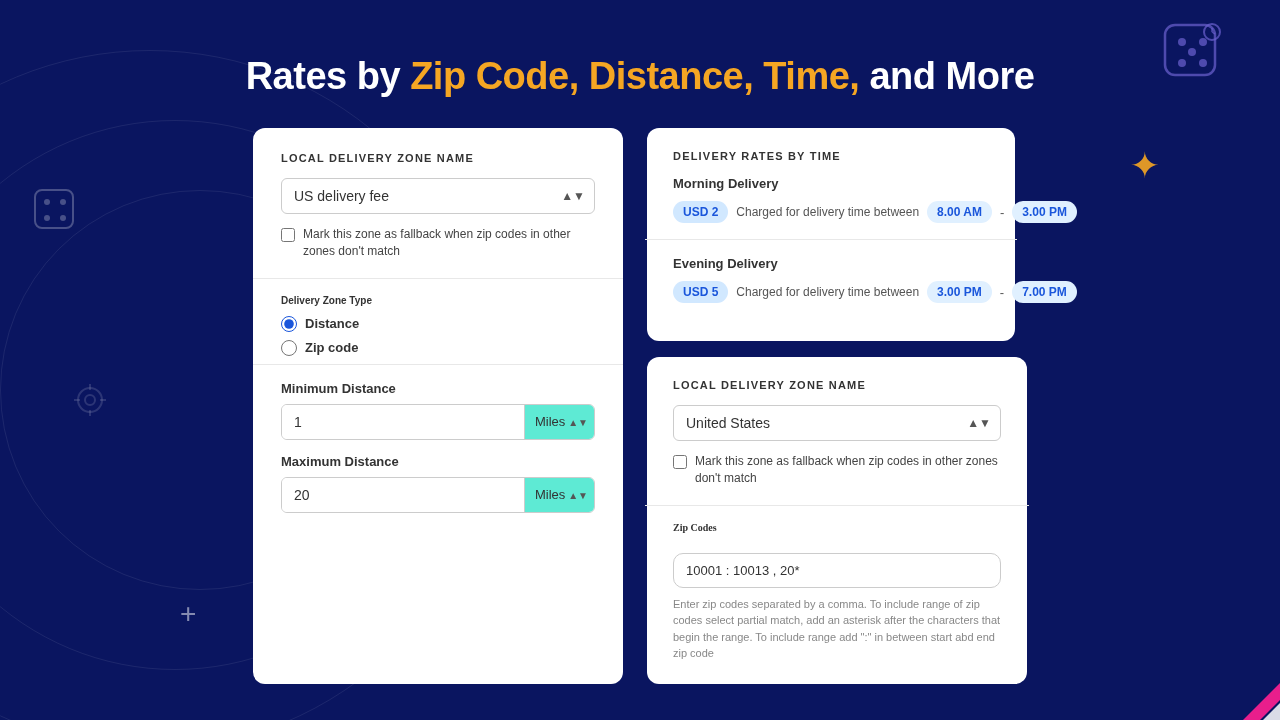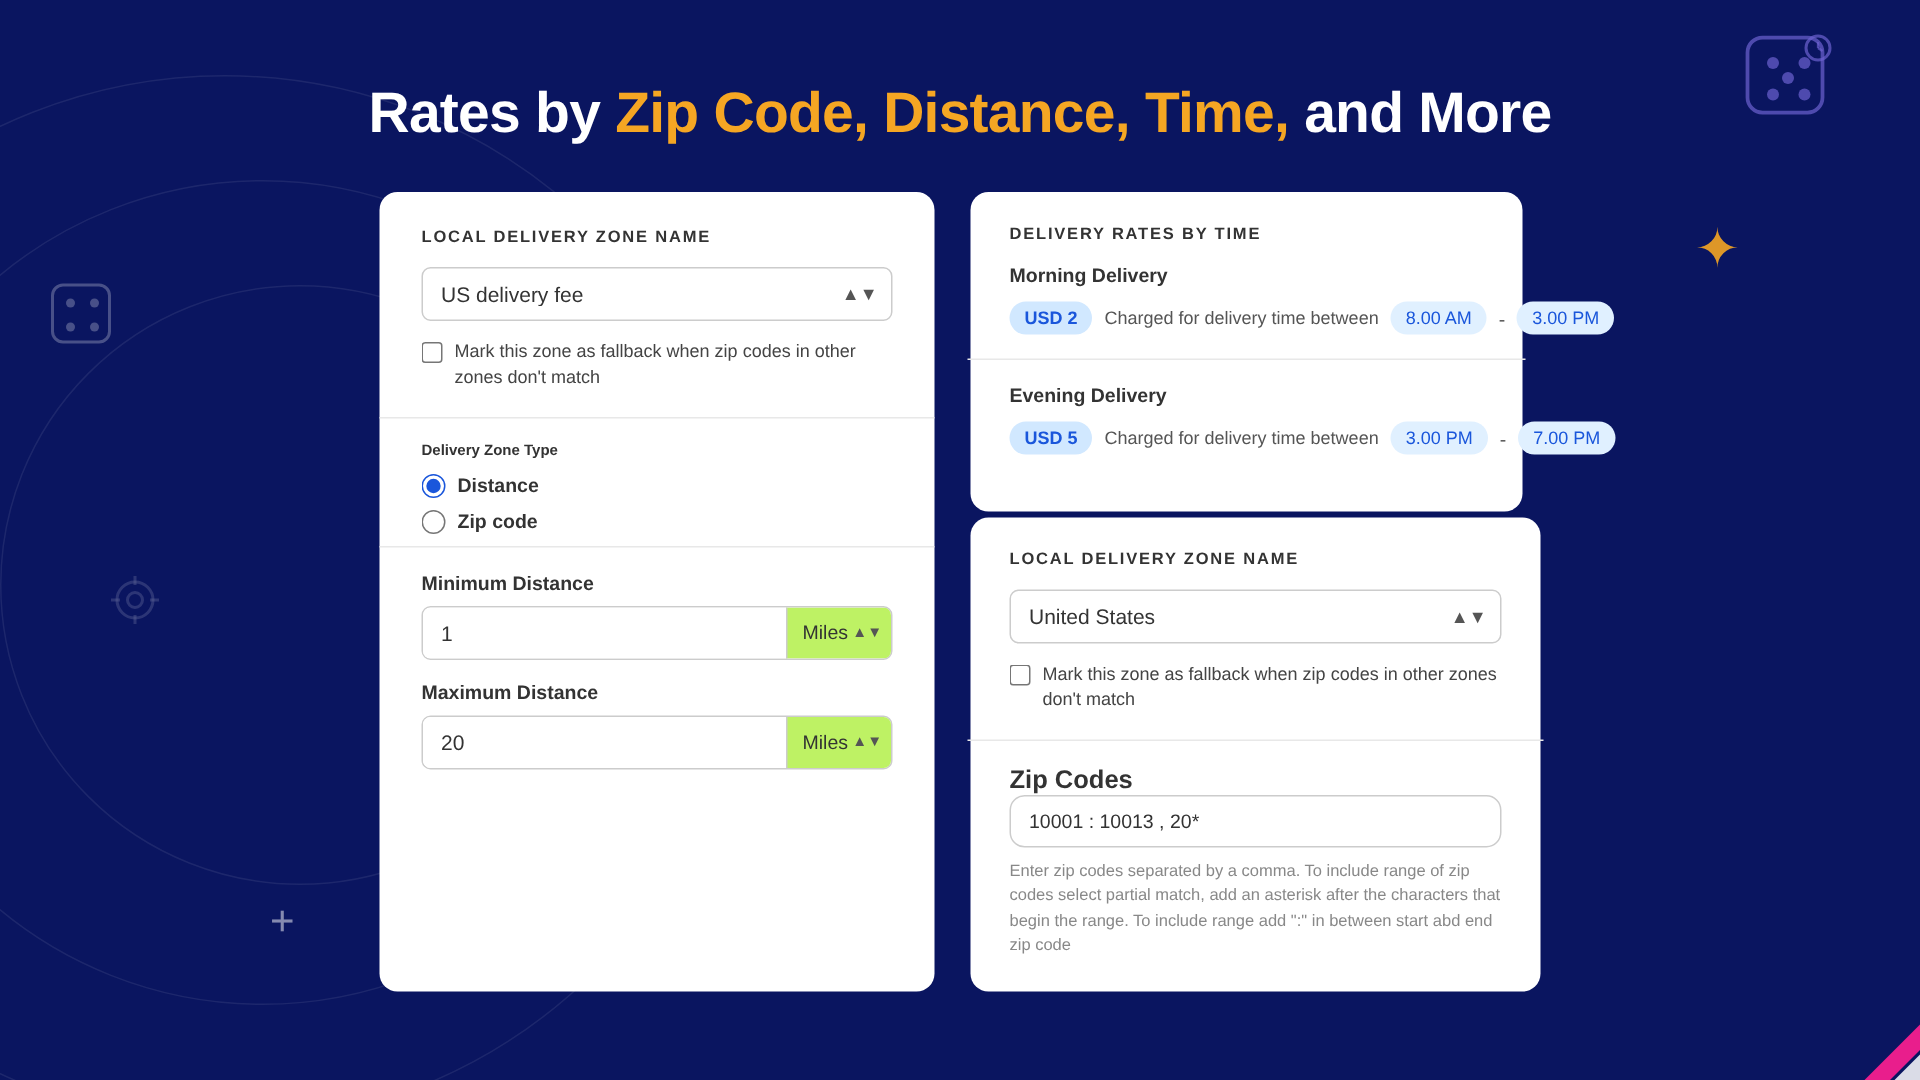--- a/index.html
+++ b/index.html
@@ -139,21 +139,21 @@
       padding: 24px 28px;
     }
 
     .card-left {
       width: 370px;
       min-height: 360px;
     }
 
     .card-right-top {
       width: 368px;
-      margin-bottom: 4px;
+      margin-bottom: 16px;
       padding: 22px 26px;
     }
 
     .card-right-bottom {
       width: 380px;
       padding: 22px 26px;
     }
 
     .right-column {
       display: flex;
@@ -280,21 +280,21 @@
       border: none;
       padding: 9px 12px;
       font-size: 14px;
       color: #333;
       outline: none;
     }
 
     .unit-select-wrapper {
       position: relative;
       border-left: 1.5px solid #ccc;
-      background: #bef264;
+      background: #5eead4;
     }
 
     .unit-select {
       padding: 9px 28px 9px 10px;
       border: none;
       font-size: 13px;
       color: #333;
       background: transparent;
       appearance: none;
       cursor: pointer;
@@ -343,37 +343,38 @@
     .time-desc {
       font-size: 12px;
       color: #555;
       white-space: nowrap;
     }
 
     .time-badge {
       background: #e0f0ff;
       color: #1a56db;
       font-size: 12px;
-      font-weight: 400;
+      font-weight: 700;
       padding: 4px 10px;
       border-radius: 20px;
       white-space: nowrap;
     }
 
     .time-dash {
       color: #555;
       font-size: 13px;
     }
 
     
     .zip-label {
-      font-size: 17px;
+      font-size: 10px;
       font-weight: 600;
       color: #333;
-      margin-bottom: 0;
+      margin-bottom: 20px;
+      font-family: Liberation Serif, serif;
     }
 
     .zip-input {
       width: 100%;
       padding: 9px 12px;
       border: 1.5px solid #ccc;
       border-radius: 10px;
       font-size: 13px;
       color: #333;
       outline: none;

